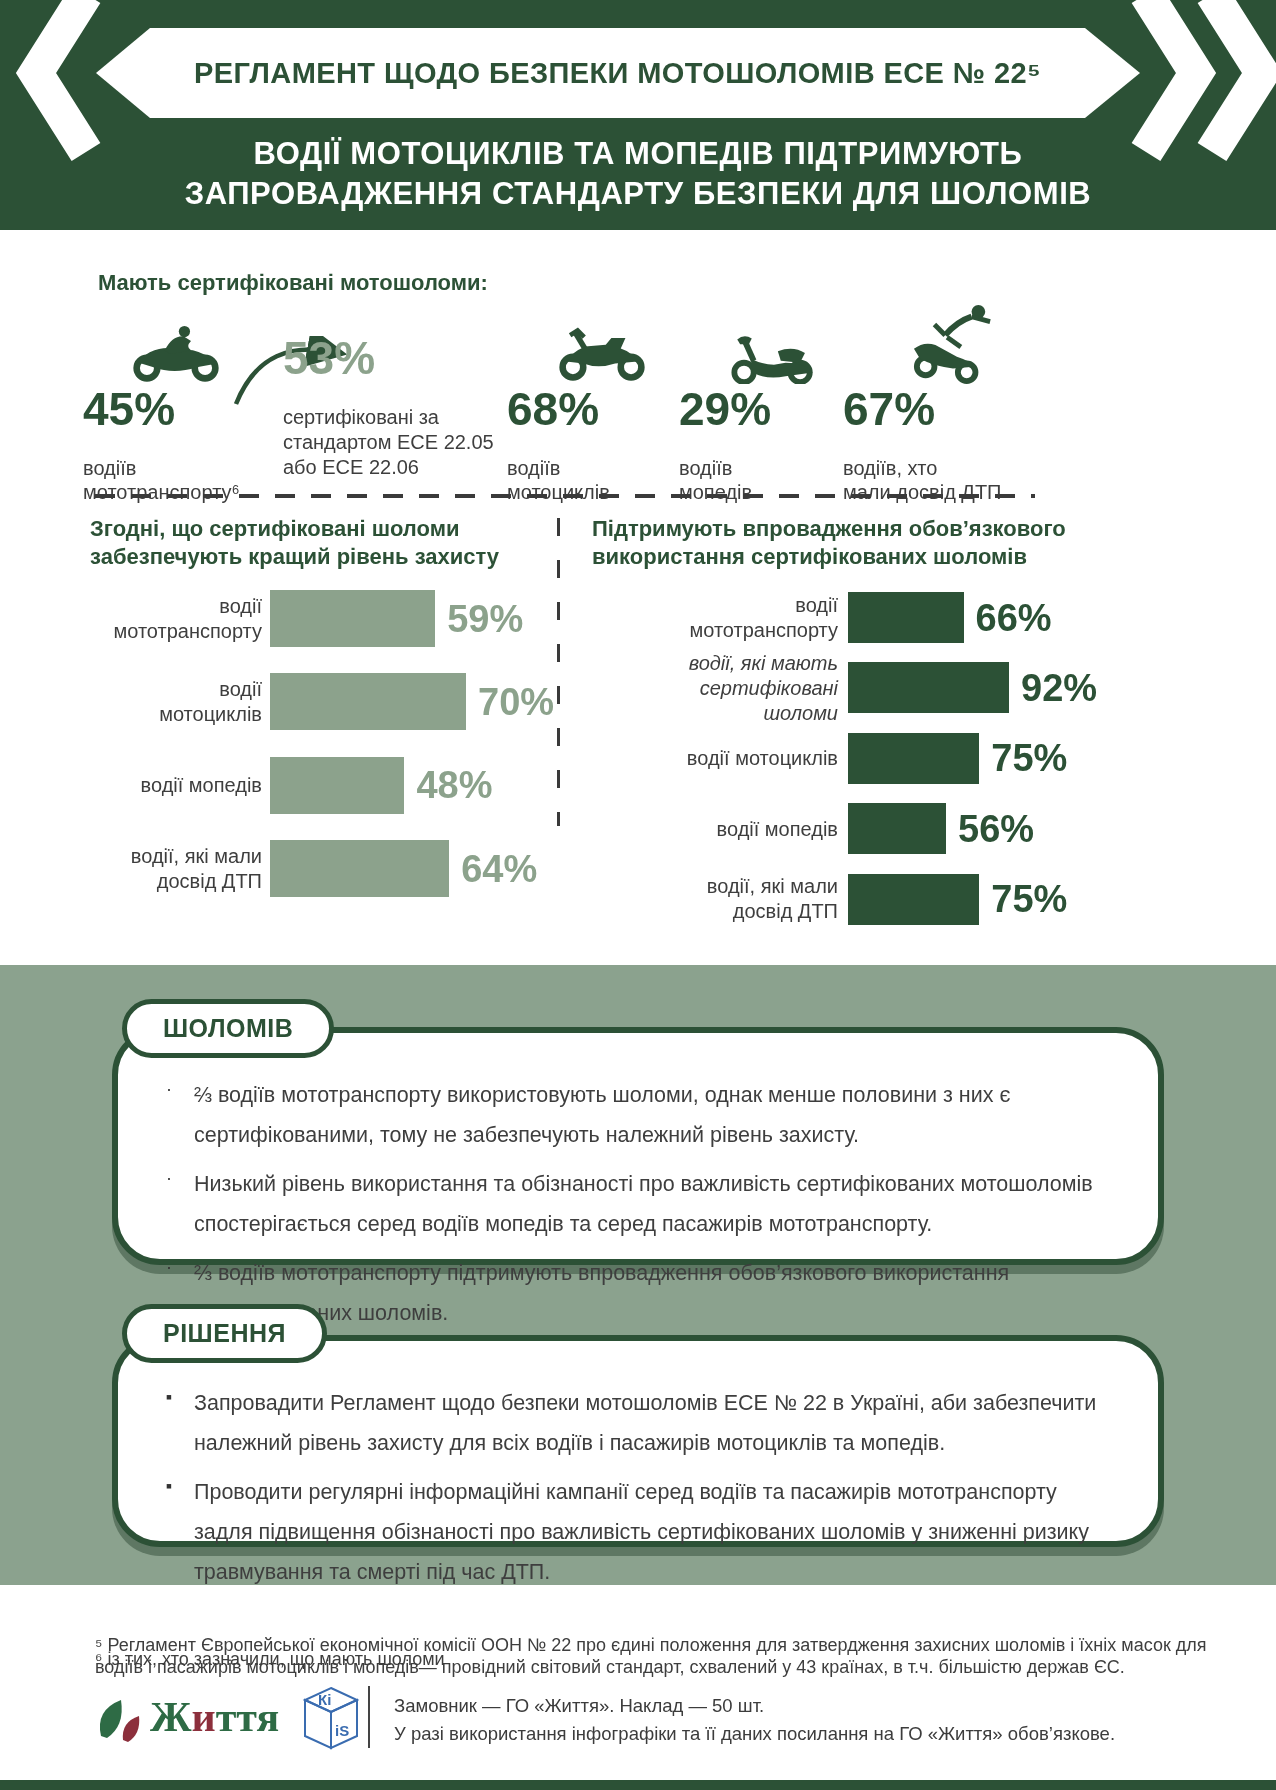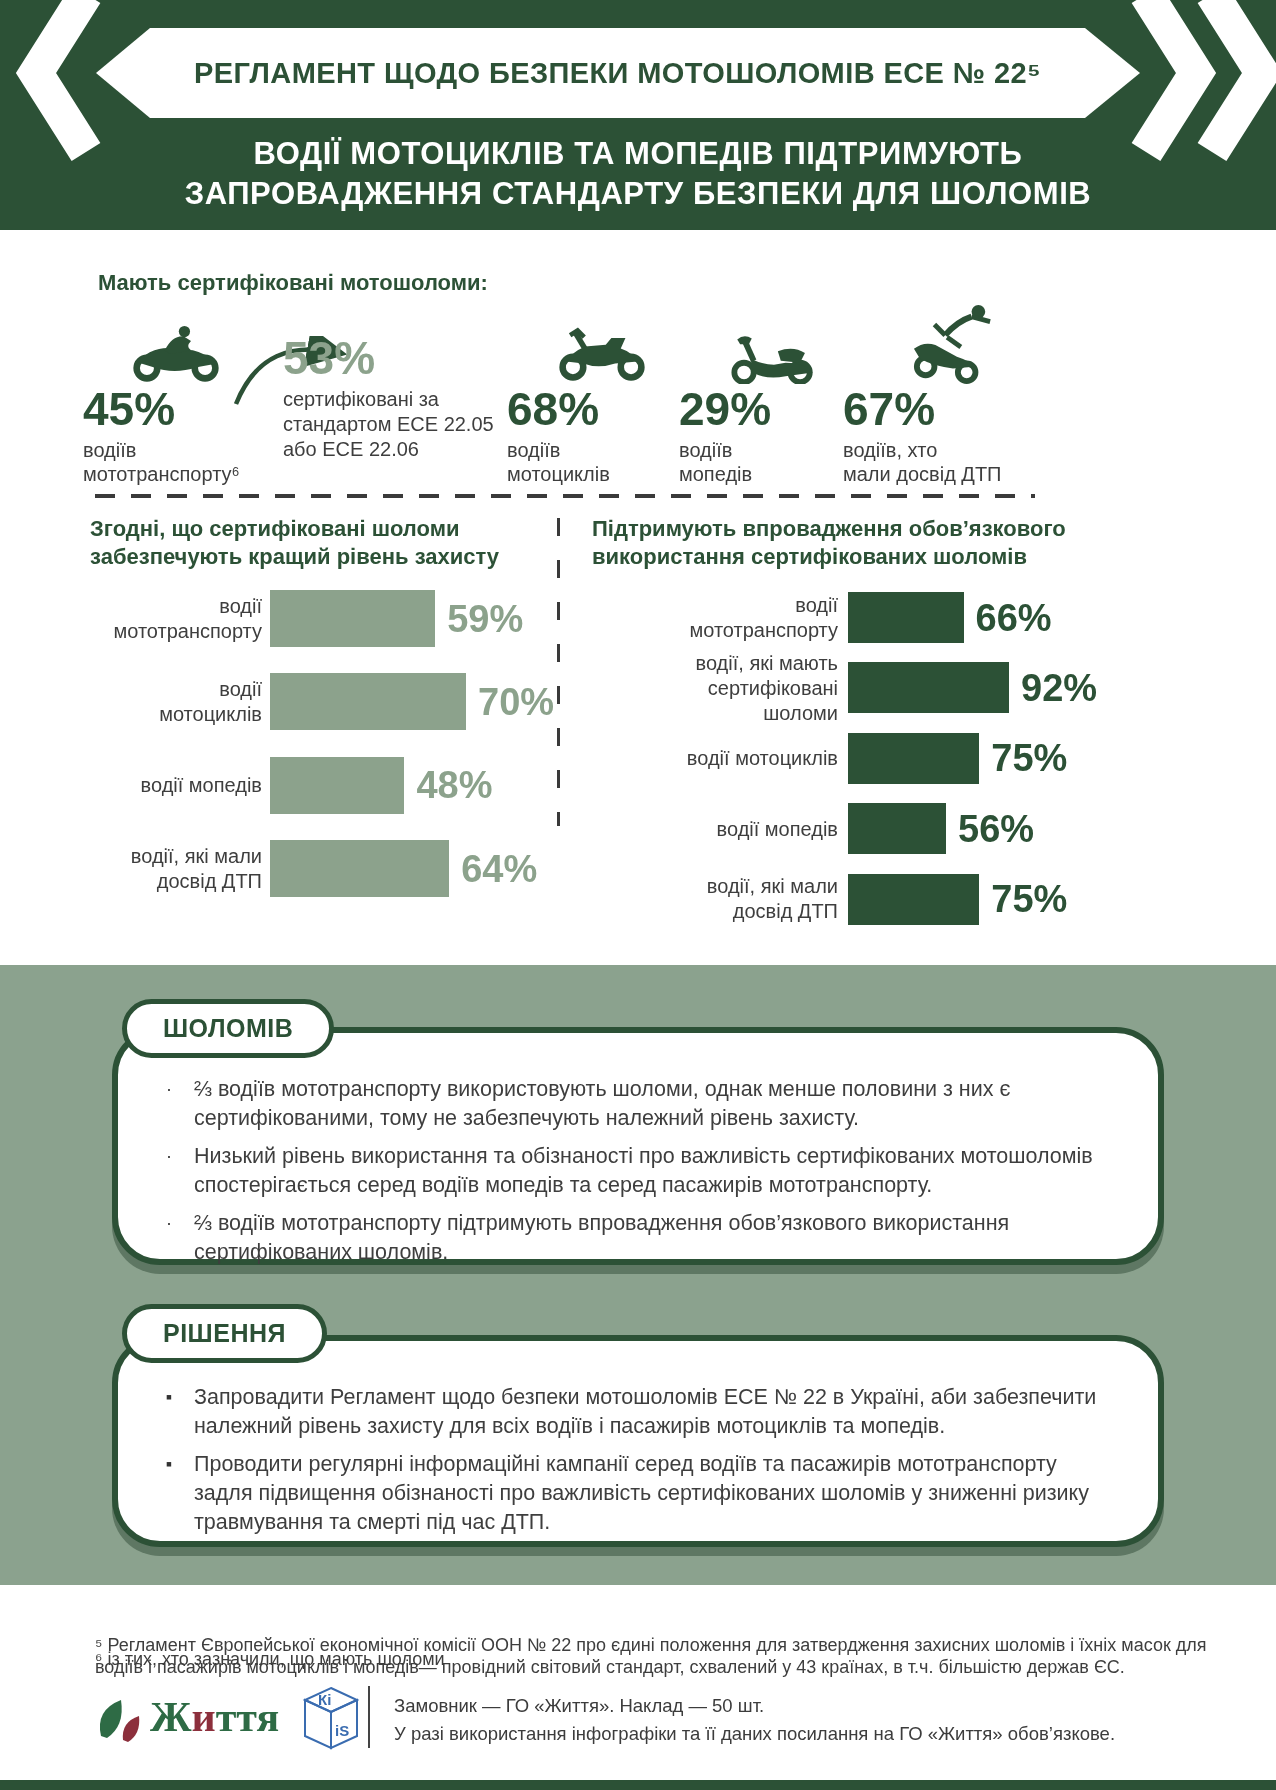--- a/index.html
+++ b/index.html
@@ -22,21 +22,21 @@
     display:flex;align-items:center;justify-content:center;
     font-weight:800;font-size:29px;letter-spacing:.4px;color:var(--dark-green);white-space:nowrap;text-align:right;}
   .hdr-sub{position:absolute;left:0;top:134px;width:1276px;text-align:center;color:#fff;
     font-weight:800;font-size:31px;line-height:40px;letter-spacing:.6px;white-space:pre-line;}
 
   
   .stats-heading{position:absolute;left:98px;top:270px;font-size:22px;font-weight:800;color:var(--dark-green);}
   .stat{position:absolute;text-align:left;color:var(--dark-green);}
   .stat .icon{display:flex;align-items:flex-end;justify-content:center;height:62px;}
   .stat .val{font-size:46px;font-weight:800;line-height:1.0;margin-top:2px;}
-  .stat .cap{font-size:20px;line-height:24px;color:var(--text);white-space:pre-line;margin-top:6px;font-weight:400;}
+  .stat .cap{font-size:20px;line-height:24px;color:var(--text);white-space:pre-line;margin-top:24px;font-weight:400;}
   #stat-45{left:83px;top:322px;width:185px;}
   #stat-68{left:507px;top:322px;width:190px;}
   #stat-29{left:679px;top:322px;width:190px;}
   #stat-67{left:843px;top:300px;width:220px;}
   #stat-67 .icon{height:84px;}
   #stat-53{left:283px;top:333px;width:235px;}
   #stat-53 .val{color:var(--sage);}
   #stat-53 .cap{line-height:25px;}
   .arrow-svg{position:absolute;left:228px;top:336px;}
 
@@ -62,21 +62,21 @@
   
   .bottom{position:absolute;left:0;top:965px;width:1276px;height:620px;background:var(--section-bg);}
   .callout{position:absolute;left:112px;width:1052px;background:#fff;
     border:6px solid var(--dark-green);border-radius:48px;box-sizing:border-box;
     box-shadow:0 9px 0 rgba(40,66,47,.45);}
   #conclusions-box{top:62px;height:238px;}
   #solutions-box{top:370px;height:212px;}
   .callout .content{padding:42px 40px 0 26px;}
   .bullet-row{display:flex;margin-bottom:9px;}
   .bullet{flex:none;width:50px;text-align:center;font-size:18px;line-height:28px;color:#333;}
-  .bullet-text{font-size:21.5px;line-height:29px;color:var(--text);margin:0;}
+  .bullet-text{font-size:21.5px;line-height:40px;color:var(--text);margin:0;}
   .pill{position:absolute;left:122px;background:#fff;border:5px solid var(--dark-green);
     border-radius:30px;padding:10px 36px;font-weight:800;font-size:25px;color:var(--dark-green);
     letter-spacing:.5px;z-index:2;}
   #conclusions-pill{top:34px;}
   #solutions-pill{top:339px;}
 
   
   .footnote{position:absolute;left:95px;width:1120px;font-size:18px;line-height:22px;color:var(--text);margin:0;}
   #footnote-5{top:1601px;margin-top:33px;}
   #footnote-6{top:1648px;}
@@ -226,21 +226,21 @@
     <h3>Підтримують впровадження обов’язкового
 використання сертифікованих шоломів</h3>
     <div class="rows">
         <div class="bar-row" style="top: 0px; height: 51px;">
           <div class="bar-label" style="width: 246px;">водії
 мототранспорту</div>
           <div class="bar" style="left: 256px; width: 115.5px; background: rgb(44, 81, 54);"></div>
           <div class="bar-value" style="left: 383.5px; color: rgb(44, 81, 54);">66%</div>
         </div>
         <div class="bar-row" style="top: 70.4px; height: 51px;">
-          <div class="bar-label" style="width: 246px;">водії, які мають
+          <div class="bar-label" style="width: 246px; font-style: italic;">водії, які мають
 сертифіковані
 шоломи</div>
           <div class="bar" style="left: 256px; width: 161px; background: rgb(44, 81, 54);"></div>
           <div class="bar-value" style="left: 429px; color: rgb(44, 81, 54);">92%</div>
         </div>
         <div class="bar-row" style="top: 140.8px; height: 51px;">
           <div class="bar-label" style="width: 246px;">водії мотоциклів</div>
           <div class="bar" style="left: 256px; width: 131.25px; background: rgb(44, 81, 54);"></div>
           <div class="bar-value" style="left: 399.25px; color: rgb(44, 81, 54);">75%</div>
         </div>

